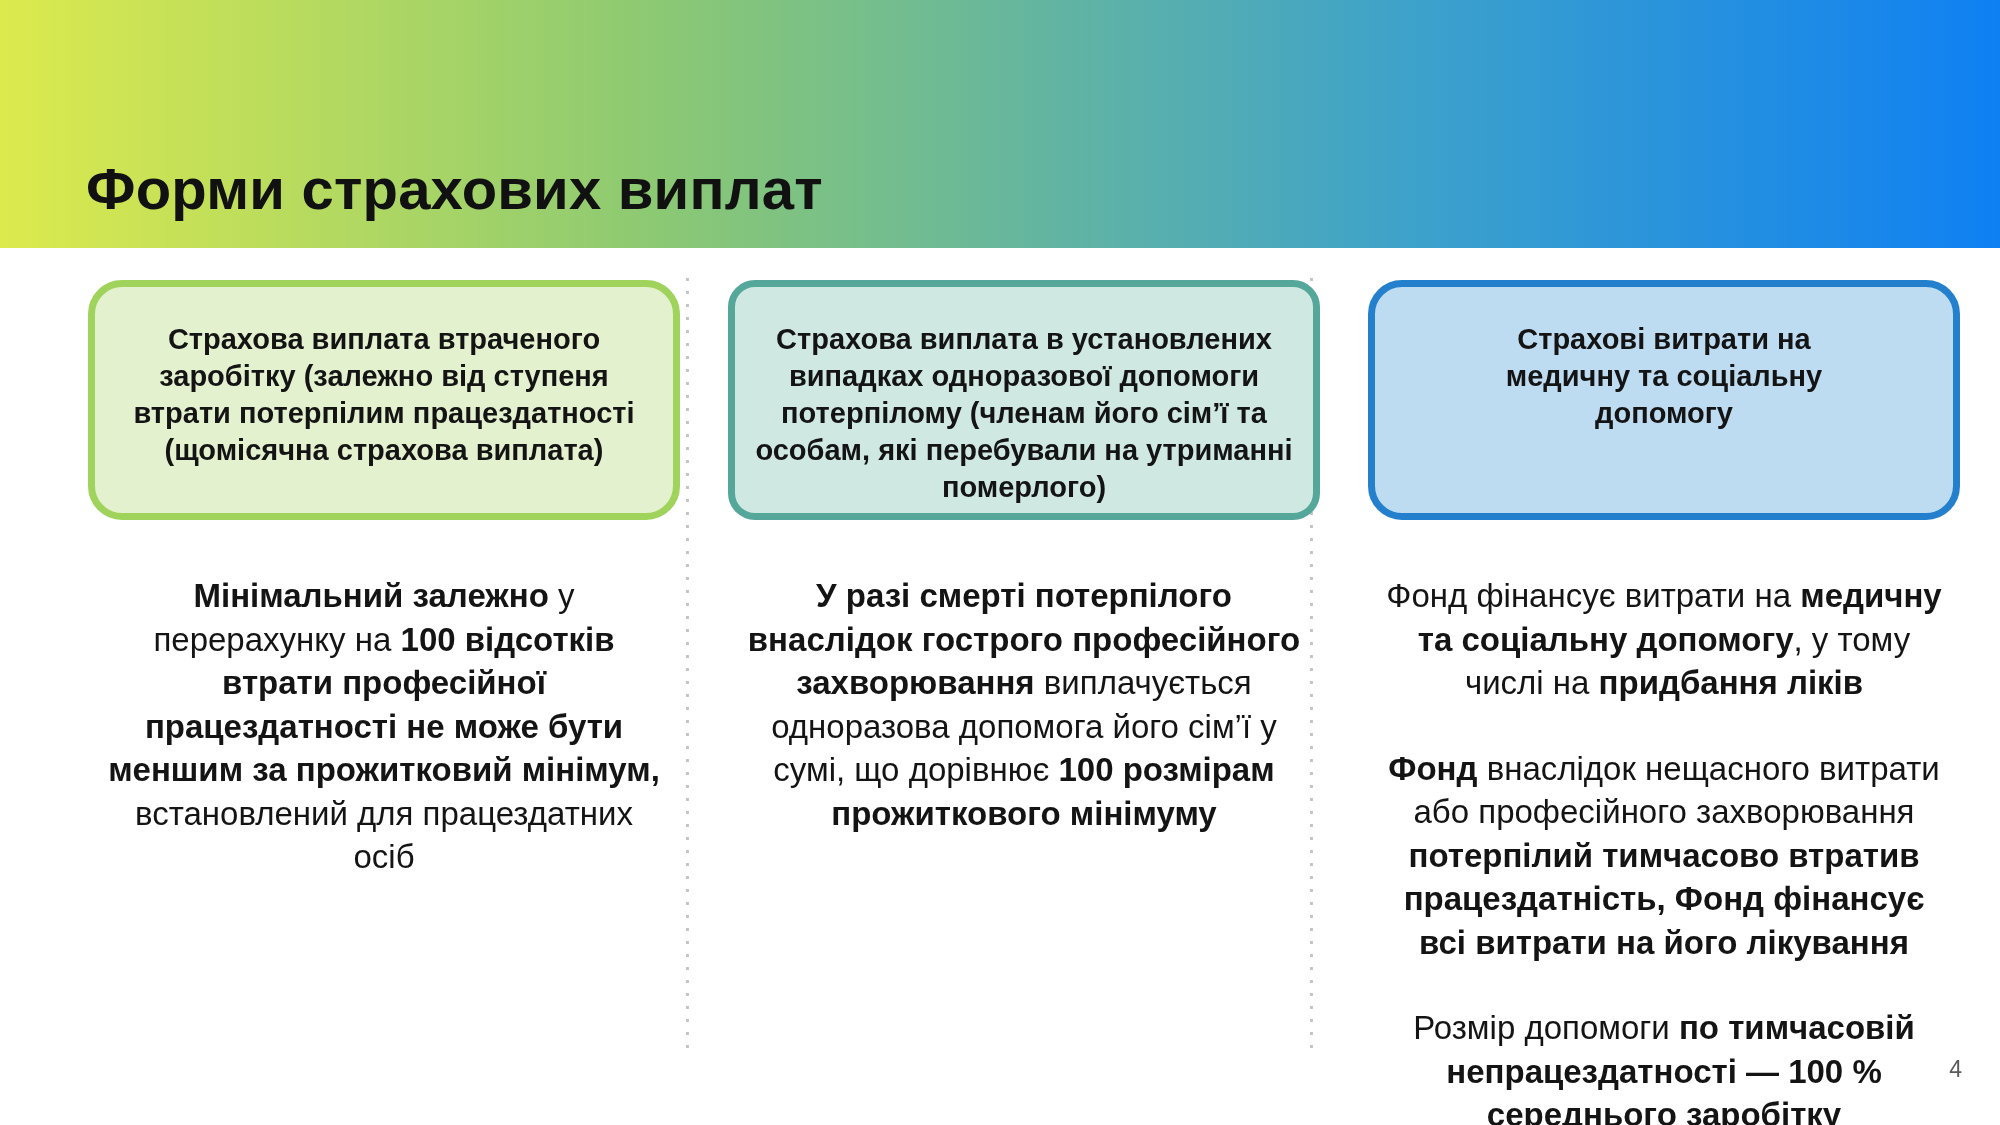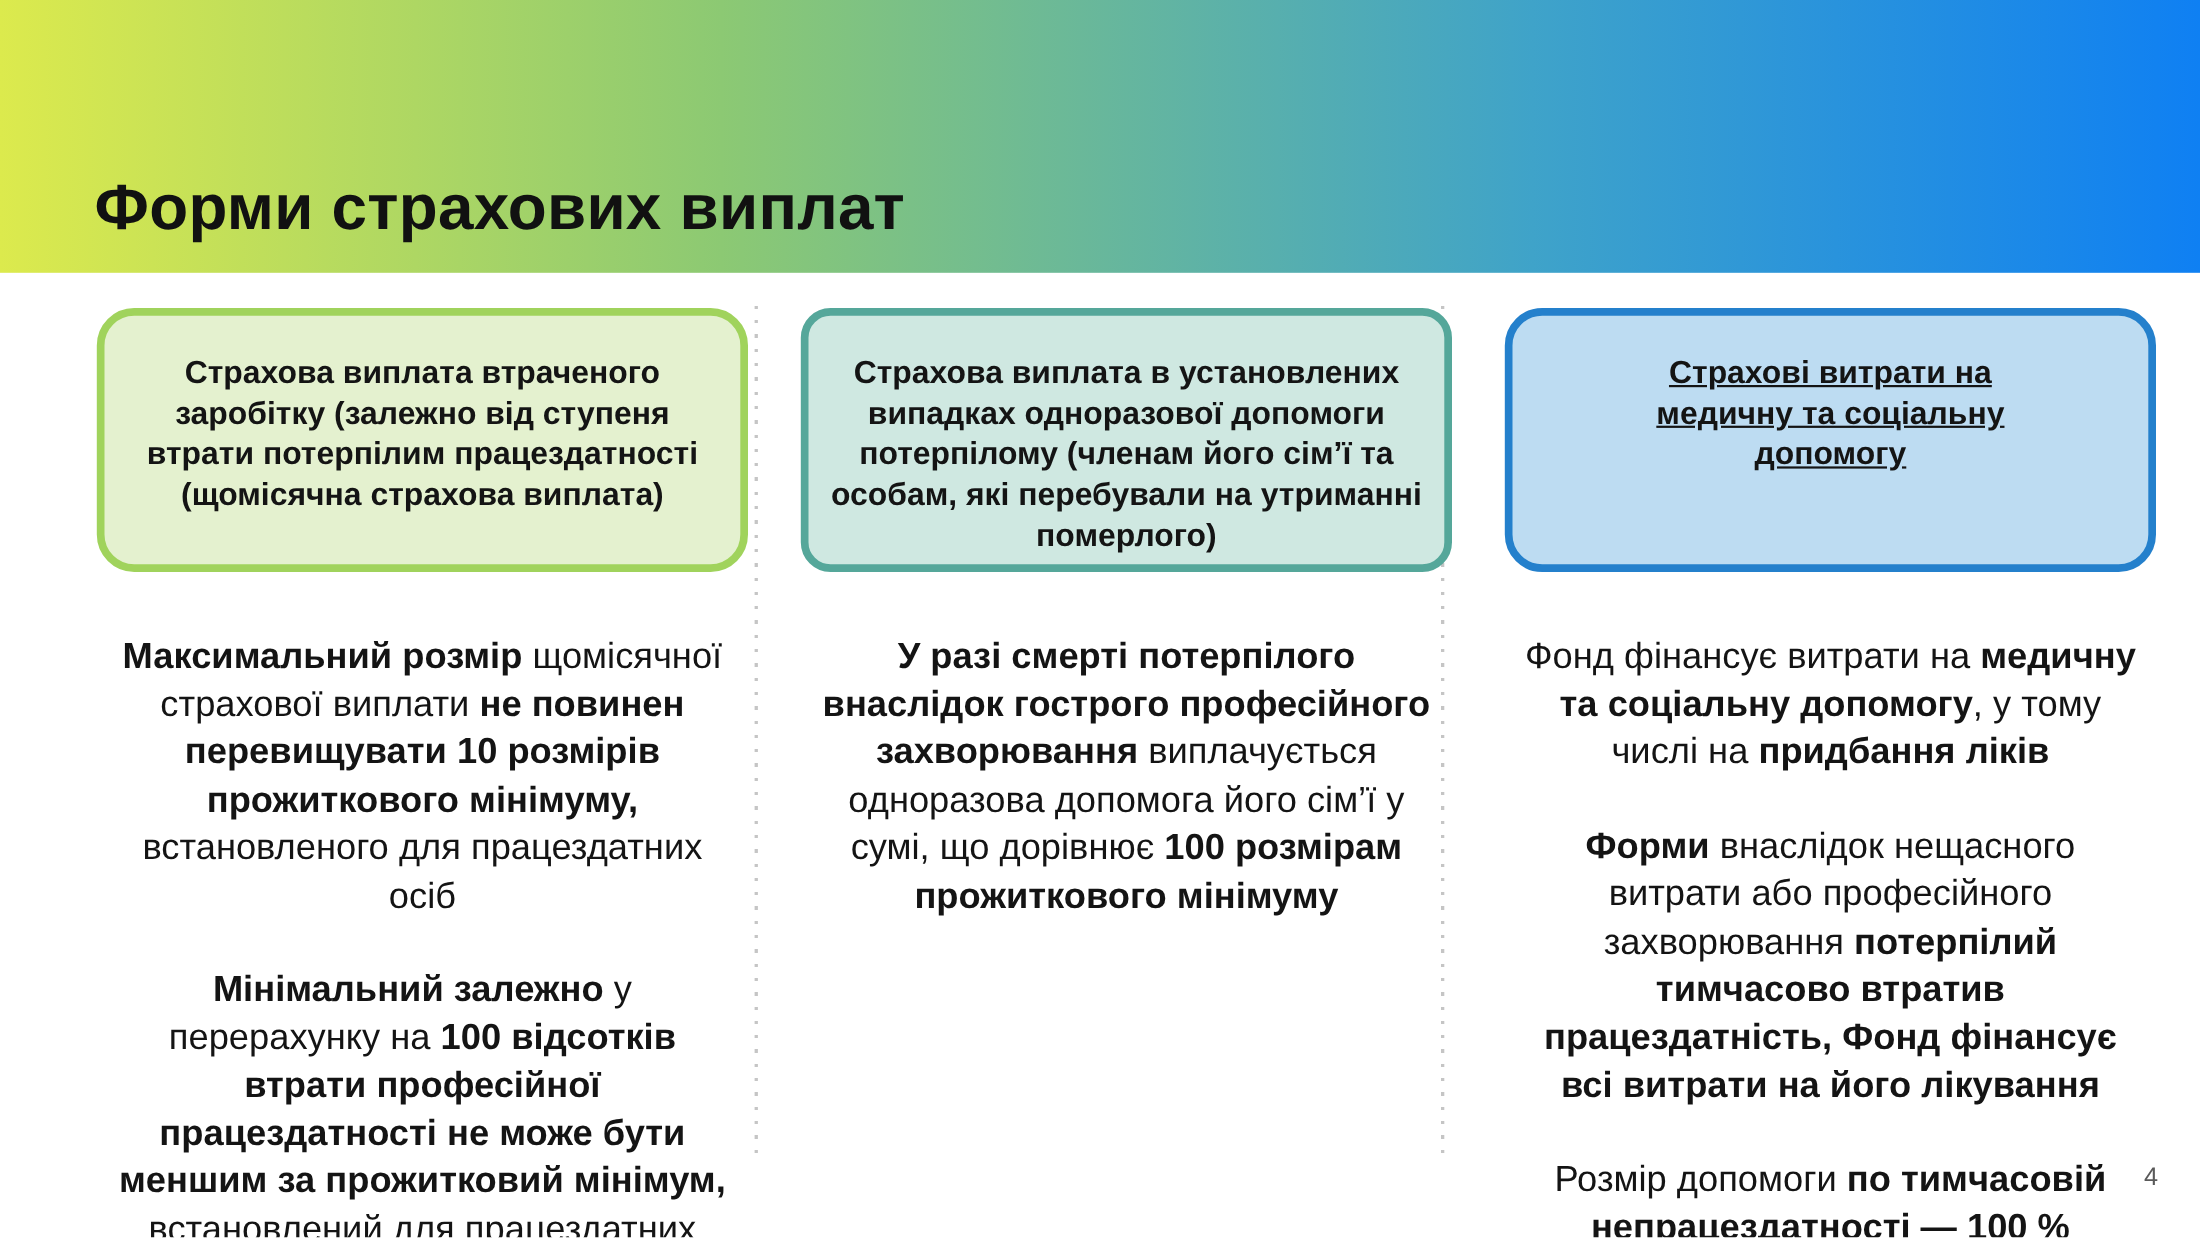--- a/index.html
+++ b/index.html
@@ -72,21 +72,21 @@
   }
   .card .label {
     font-size: 29px;
     font-weight: bold;
     line-height: 1.28;
     max-width: 100%;
   }
   .card-1 { background: var(--card1-fill, #e4f1cf); border-color: var(--card1-border, #a0d35c); }
   .card-2 { background: var(--card2-fill, #cfe8e1); border-color: var(--card2-border, #55a79a); border-radius: 27px; }
   .card-3 { background: var(--card3-fill, #bddcf2); border-color: var(--card3-border, #2480cc); }
-  .card-3 .label { max-width: 420px; text-decoration: underline; }
+  .card-3 .label { max-width: 420px; }
 
   
   .body {
     margin-top: 54px;
     max-width: 558px;
     text-align: center;
   }
   .body p {
     margin: 0 0 42px 0;
     font-size: 33px;
@@ -129,41 +129,40 @@
   <div class="divider divider-1"></div>
   <div class="divider divider-2"></div>
 
   <main class="content">
 
     <section class="col">
       <div class="card card-1">
         <div class="label">Страхова виплата втраченого заробітку (залежно від ступеня втрати потерпілим працездатності (щомісячна страхова виплата)</div>
       </div>
       <div class="body">
-        <p><b>Максимальний розмір</b><span> щомісячної страхової виплати </span><b>не повинен перевищувати 10 розмірів прожиткового мінімуму,</b><span> встановленого для працездатних осіб</span></p>
         <p><b>Мінімальний залежно</b><span> у перерахунку на </span><b>100 відсотків втрати професійної працездатності не може бути меншим за прожитковий мінімум,</b><span> встановлений для працездатних осіб</span></p>
       </div>
     </section>
 
     <section class="col">
       <div class="card card-2">
         <div class="label">Страхова виплата в установлених випадках одноразової допомоги потерпілому (членам його сім’ї та особам, які перебували на утриманні померлого)</div>
       </div>
       <div class="body">
         <p><b>У разі смерті потерпілого внаслідок гострого професійного захворювання</b><span> виплачується одноразова допомога його сім’ї у сумі, що дорівнює </span><b>100 розмірам прожиткового мінімуму</b></p>
       </div>
     </section>
 
     <section class="col">
       <div class="card card-3">
         <div class="label">Страхові витрати на медичну та соціальну допомогу</div>
       </div>
       <div class="body">
         <p><span>Фонд фінансує витрати на </span><b>медичну та соціальну допомогу</b><span>, у тому числі на </span><b>придбання ліків</b></p>
-        <p><b>Форми</b><span> внаслідок нещасного витрати або професійного захворювання </span><b>потерпілий тимчасово втратив працездатність, Фонд фінансує всі витрати на його лікування</b></p>
+        <p><b>Фонд</b><span> внаслідок нещасного витрати або професійного захворювання </span><b>потерпілий тимчасово втратив працездатність, Фонд фінансує всі витрати на його лікування</b></p>
         <p><span>Розмір допомоги </span><b>по тимчасовій непрацездатності — 100 % середнього заробітку</b></p>
       </div>
     </section>
 
   </main>
 
   <div class="page-number">4</div>
 
 </div>
 

